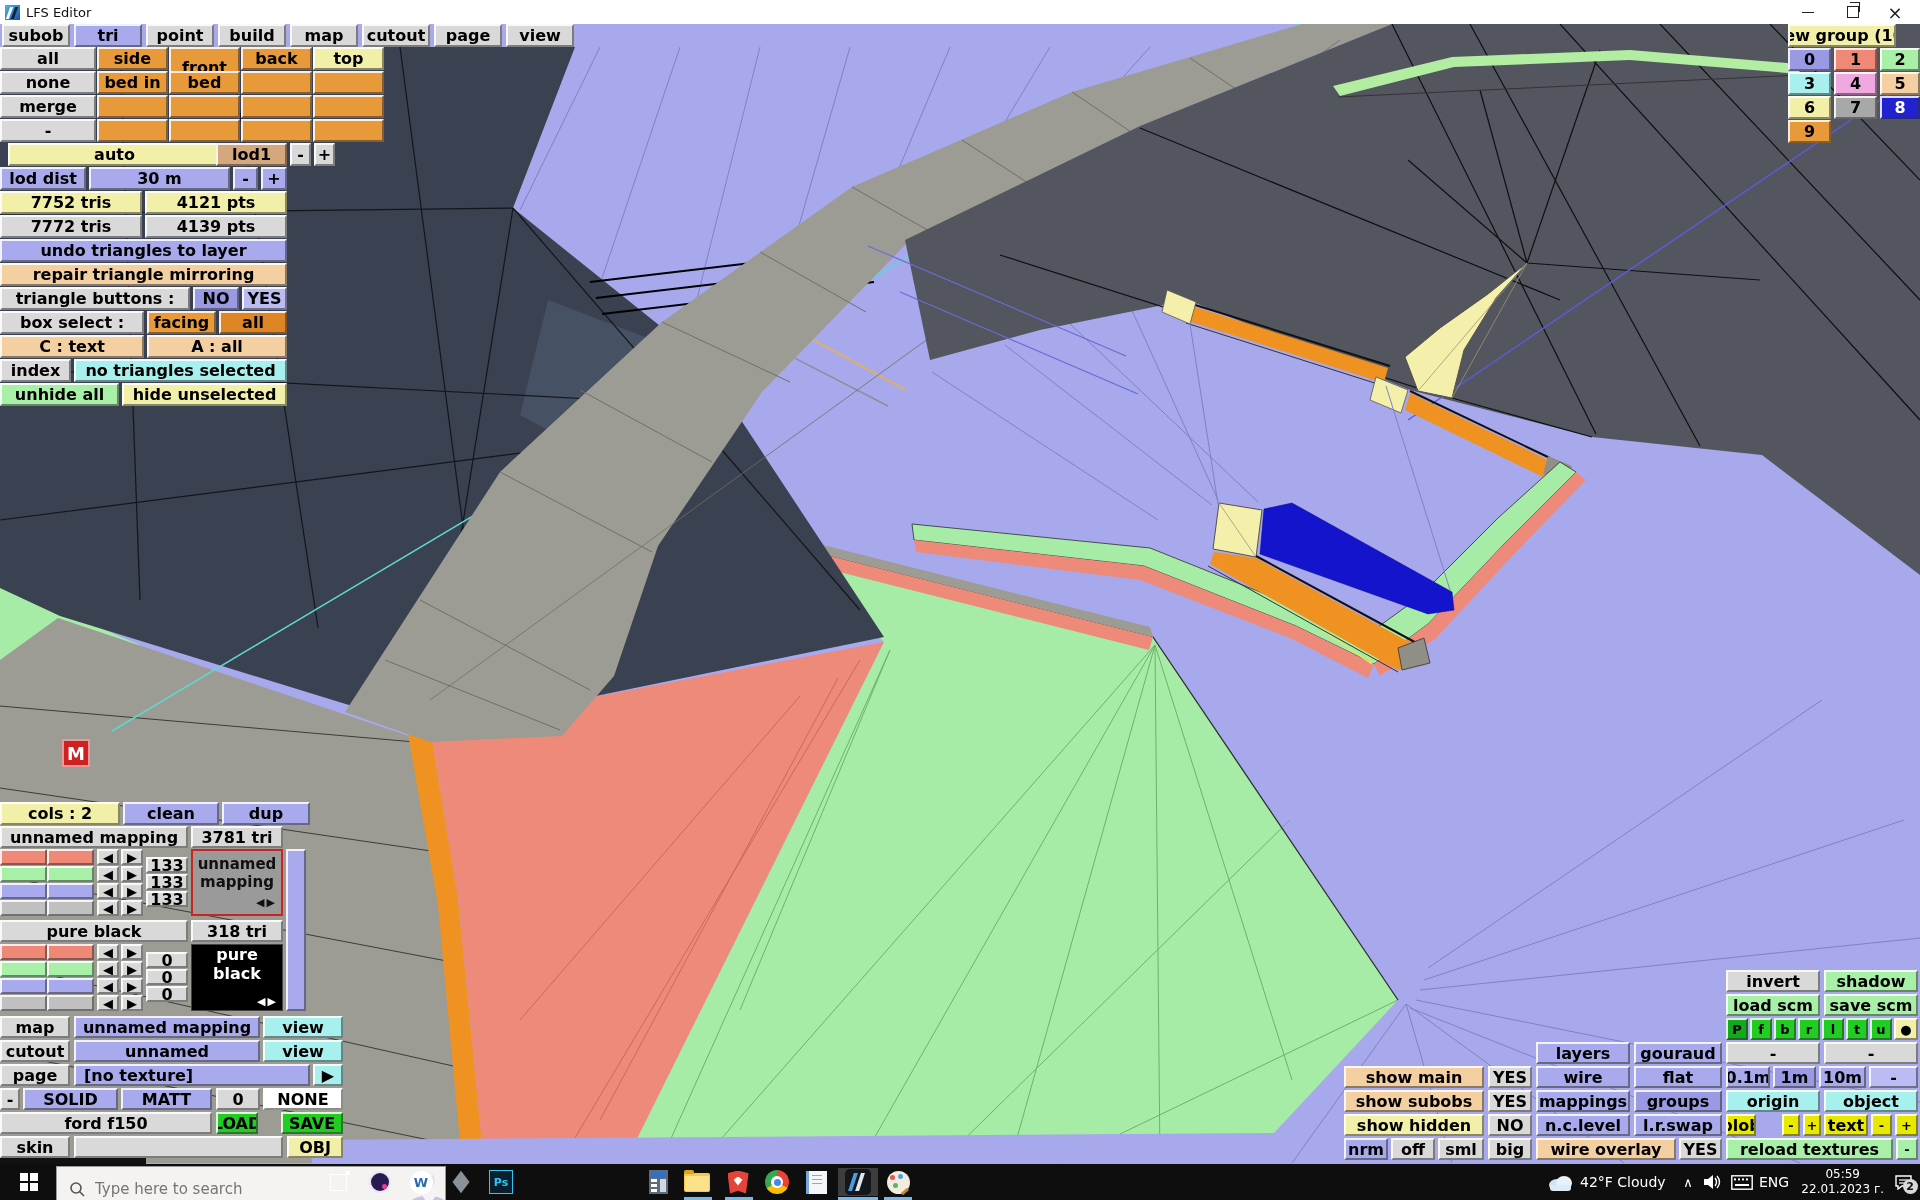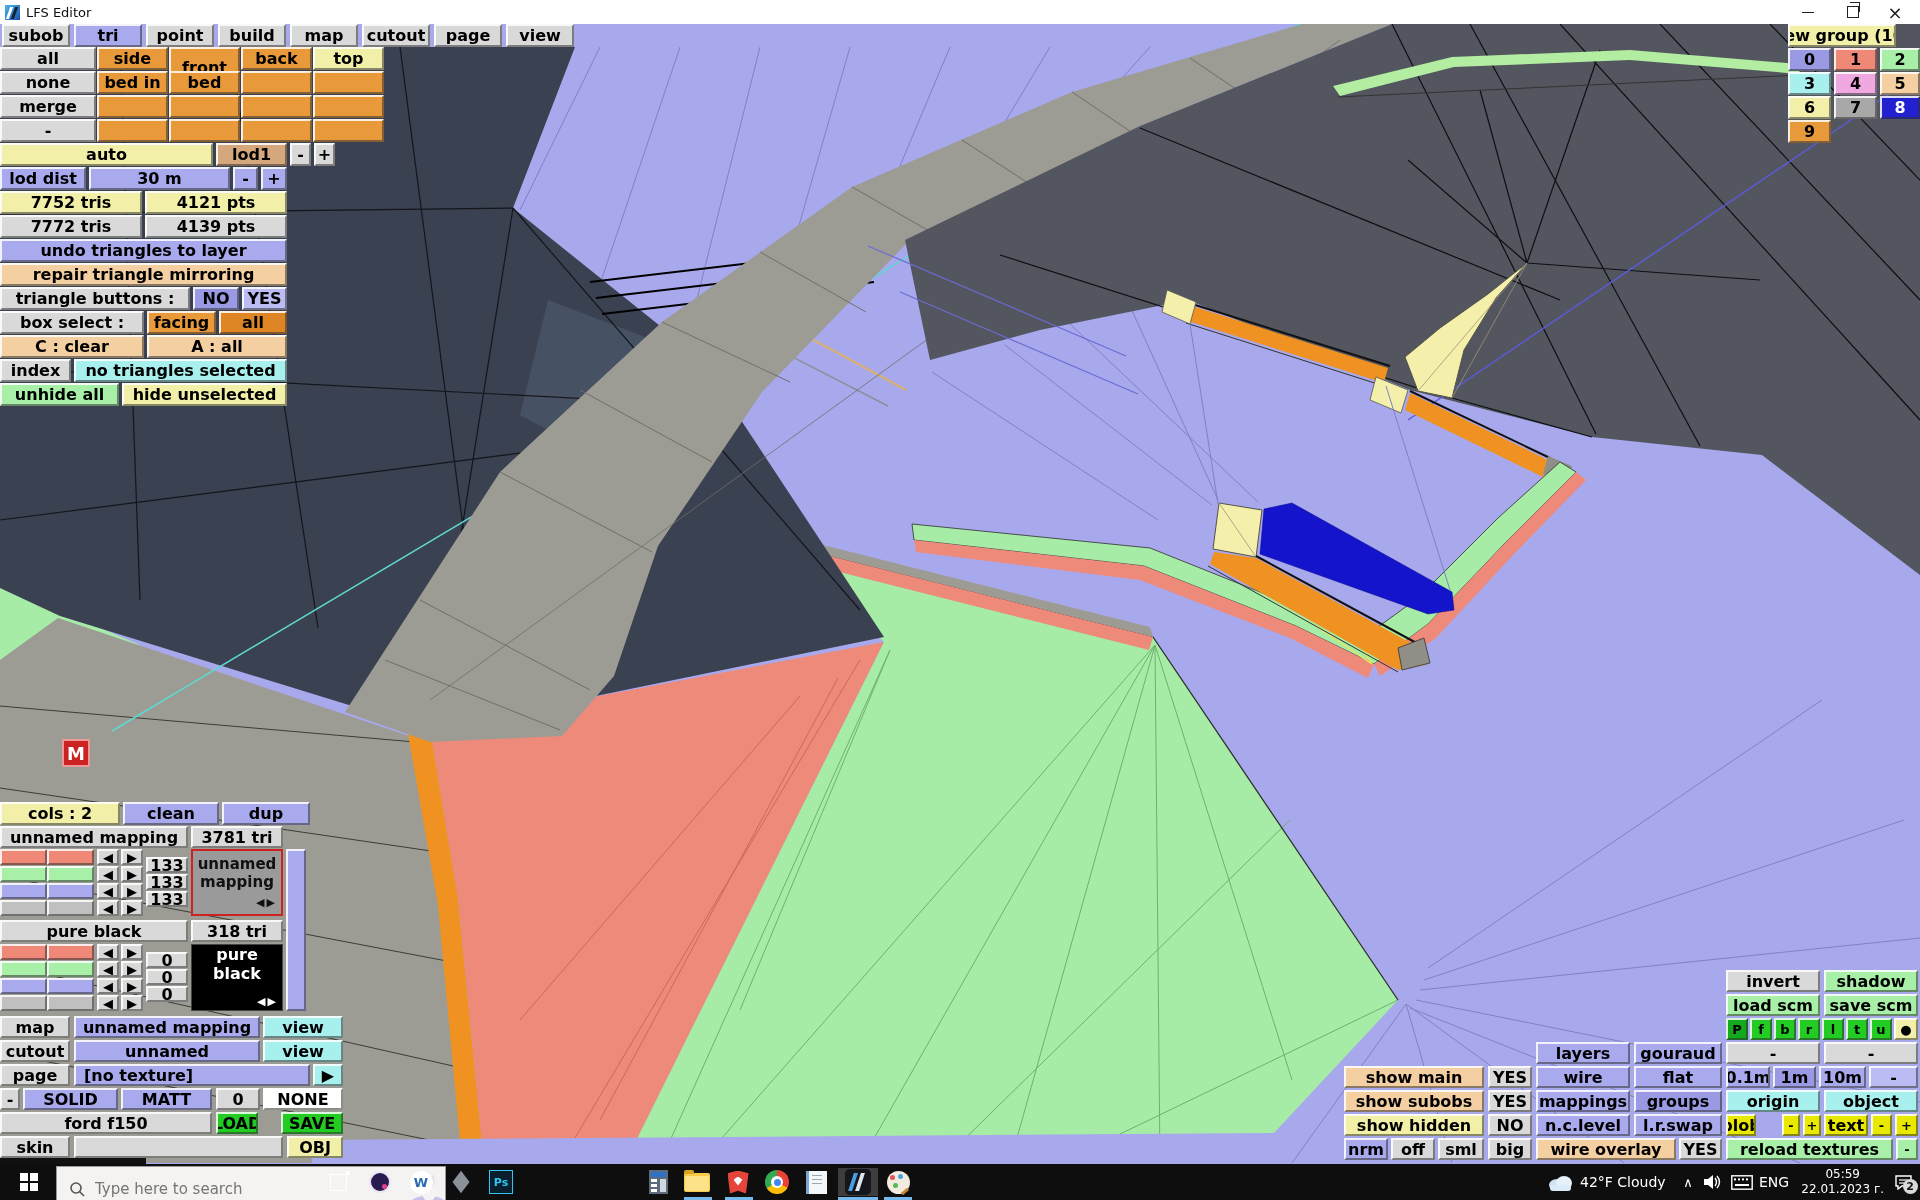--- a/index.html
+++ b/index.html
@@ -201,41 +201,41 @@
   <div class="b org" style="left:169px;top:95px;width:71px;height:23px"></div>
   <div class="b org" style="left:241px;top:95px;width:71px;height:23px"></div>
   <div class="b org" style="left:313px;top:95px;width:71px;height:23px"></div>
   <div class="b org" style="left:97px;top:119px;width:71px;height:23px"></div>
   <div class="b org" style="left:169px;top:119px;width:71px;height:23px"></div>
   <div class="b org" style="left:241px;top:119px;width:71px;height:23px"></div>
   <div class="b org" style="left:313px;top:119px;width:71px;height:23px"></div>
 </div>
 
 <div>
-  <div class="b yel" style="left:0;top:143px;width:213px;height:23px">auto</div>
+  <div class="b yel" style="left:8px;top:143px;width:213px;height:23px">auto</div>
   <div class="b tan" style="left:216px;top:143px;width:71px;height:23px">lod1</div>
   <div class="b" style="left:290px;top:143px;width:21px;height:23px">-</div>
   <div class="b" style="left:314px;top:143px;width:21px;height:23px">+</div>
   <div class="b per" style="left:0;top:167px;width:86px;height:23px">lod dist</div>
   <div class="b per" style="left:89px;top:167px;width:141px;height:23px">30 m</div>
   <div class="b per" style="left:233px;top:167px;width:25px;height:23px">-</div>
   <div class="b per" style="left:261px;top:167px;width:26px;height:23px">+</div>
   <div class="b yel" style="left:0;top:191px;width:142px;height:23px">7752 tris</div>
   <div class="b yel" style="left:145px;top:191px;width:142px;height:23px">4121 pts</div>
   <div class="b" style="left:0;top:215px;width:142px;height:23px">7772 tris</div>
   <div class="b" style="left:145px;top:215px;width:142px;height:23px">4139 pts</div>
   <div class="b per" style="left:0;top:239px;width:287px;height:23px">undo triangles to layer</div>
   <div class="b pch" style="left:0;top:263px;width:287px;height:23px">repair triangle mirroring</div>
   <div class="b" style="left:0;top:287px;width:190px;height:23px">triangle buttons :</div>
   <div class="b per2" style="left:193px;top:287px;width:46px;height:23px">NO</div>
   <div class="b per3" style="left:242px;top:287px;width:45px;height:23px">YES</div>
   <div class="b" style="left:0;top:311px;width:144px;height:23px">box select :</div>
   <div class="b org" style="left:147px;top:311px;width:69px;height:23px">facing</div>
   <div class="b org2" style="left:219px;top:311px;width:68px;height:23px">all</div>
-  <div class="b pch" style="left:0;top:335px;width:144px;height:23px">C : clear</div>
+  <div class="b pch" style="left:0;top:335px;width:144px;height:23px">C : text</div>
   <div class="b pch" style="left:147px;top:335px;width:140px;height:23px">A : all</div>
   <div class="b" style="left:0;top:359px;width:71px;height:23px">index</div>
   <div class="b cyn" style="left:74px;top:359px;width:213px;height:23px">no triangles selected</div>
   <div class="b grn" style="left:0;top:383px;width:119px;height:23px">unhide all</div>
   <div class="b yel" style="left:122px;top:383px;width:165px;height:23px">hide unselected</div>
 </div>
 
 <div>
   <div class="b yel" style="left:1788px;top:24px;width:108px;height:23px">new group (10)</div>
   <div class="b per2" style="left:1788px;top:48px;width:43px;height:23px">0</div>

